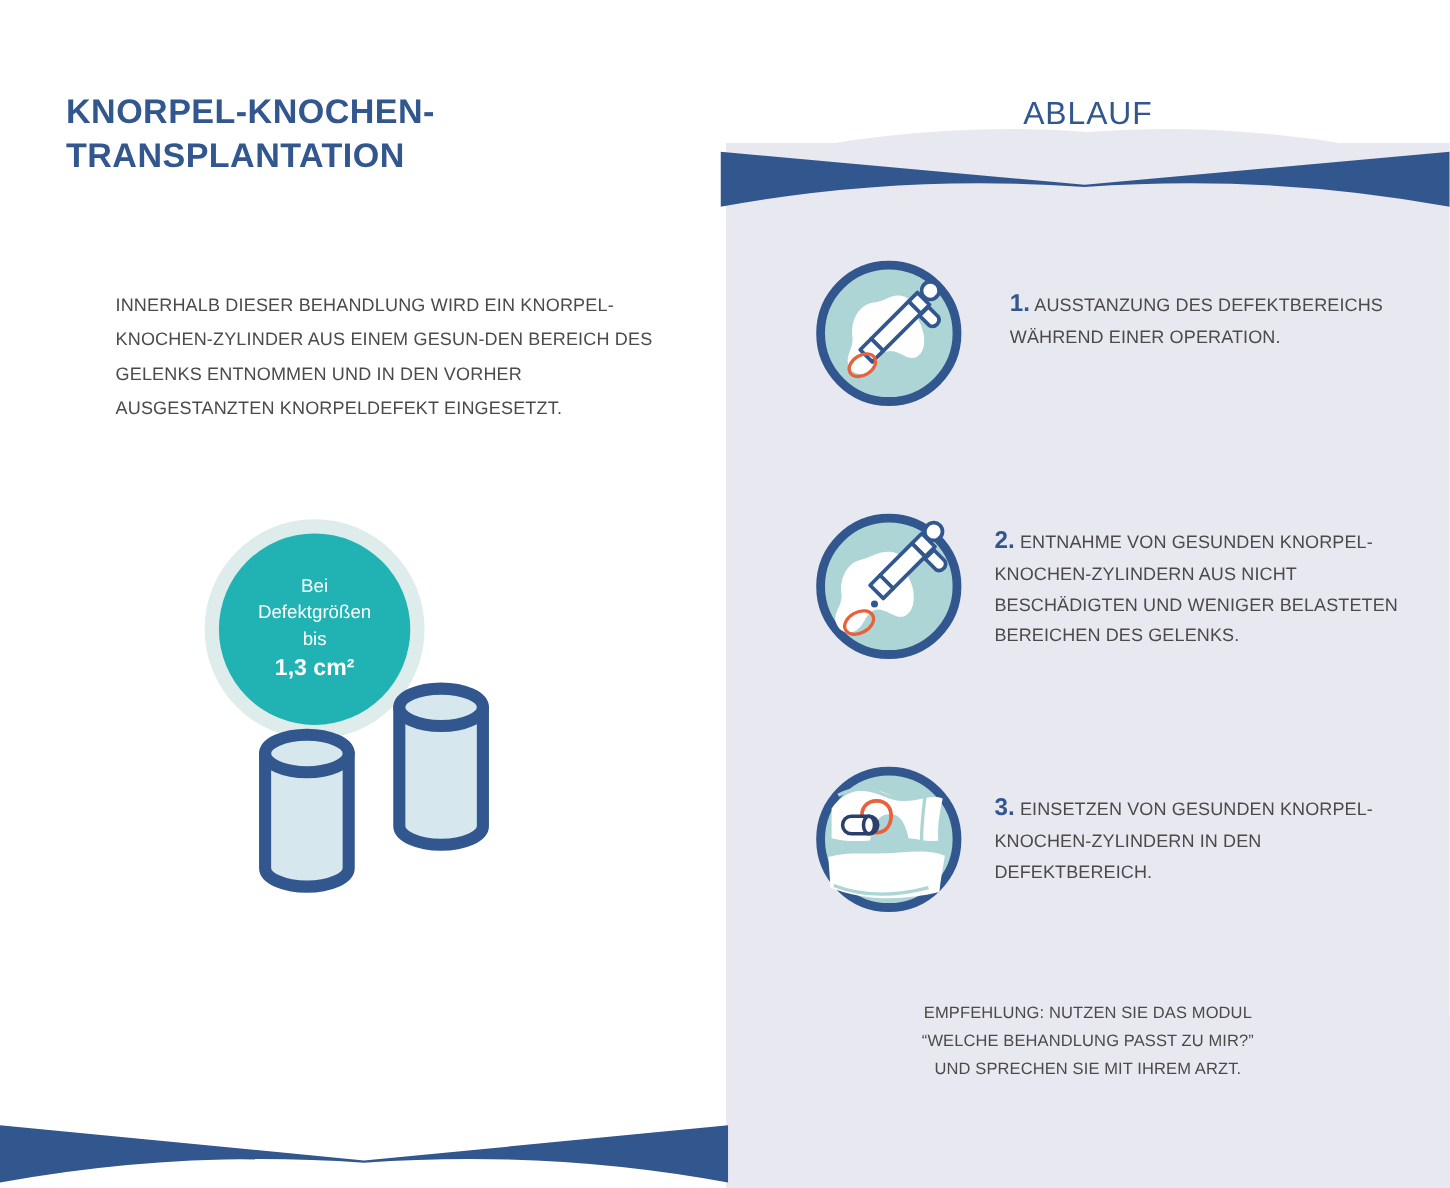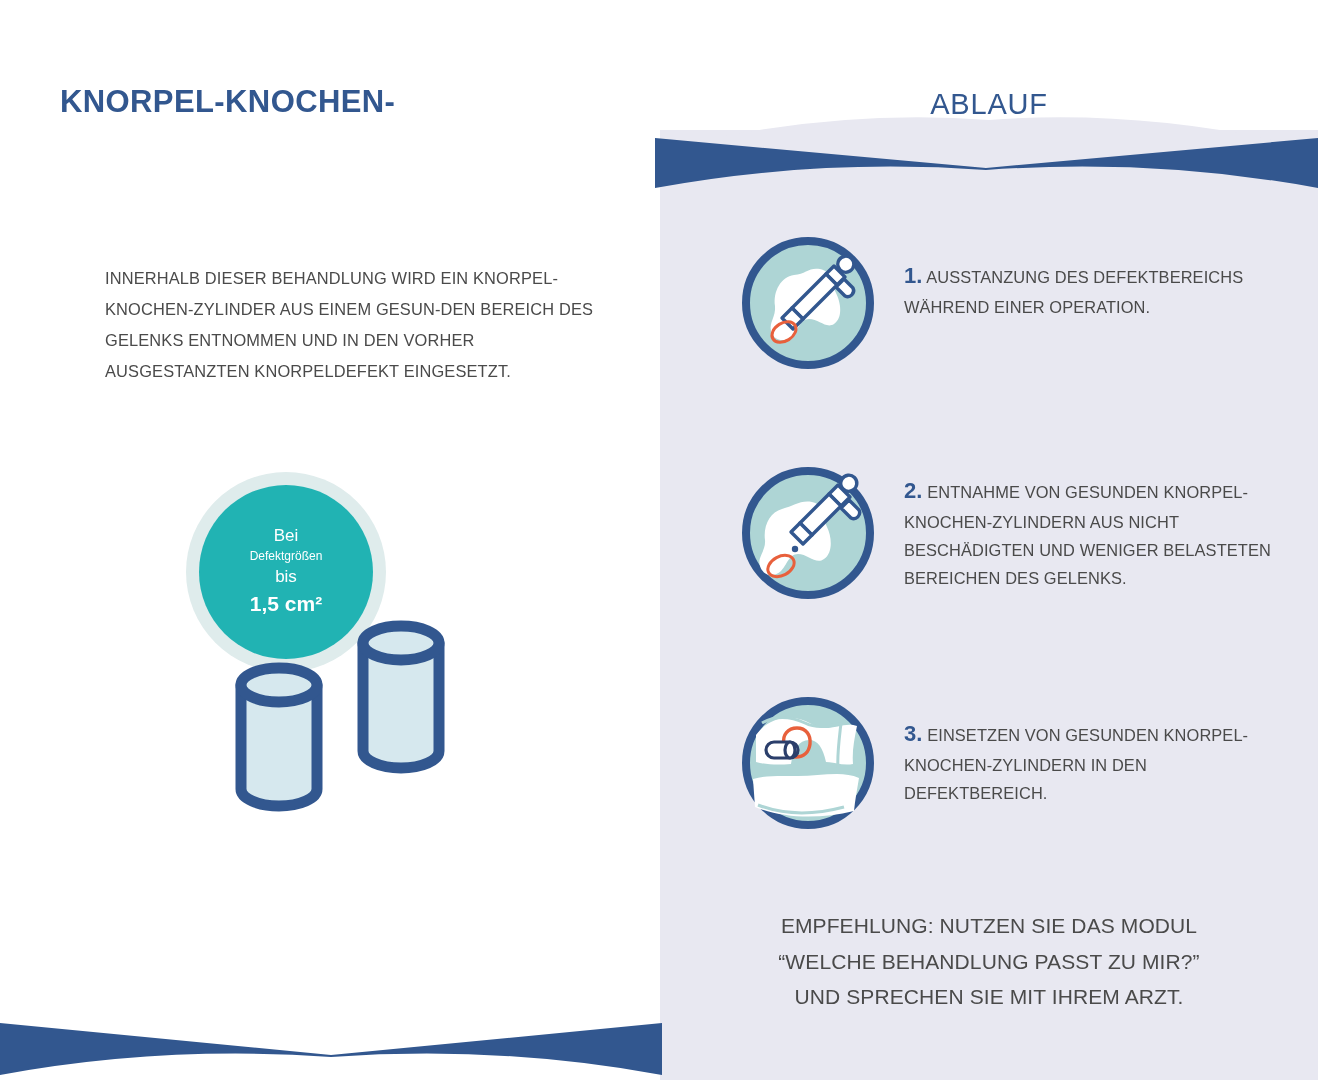--- a/index.html
+++ b/index.html
@@ -61,57 +61,57 @@
     border-radius:50%; background:#dfecec;
   }
   .badge-core {
     position:absolute; left:13px; top:13px; width:174px; height:174px;
     border-radius:50%; background:#21b3b3;
     display:flex; flex-direction:column;
     align-items:center; justify-content:center;
     color:#ffffff; text-align:right;
   }
   .badge-core .l1 { font-size:17px; line-height:1.42; }
-  .badge-core .l2 { font-size:12px; line-height:1.42; }
+  .badge-core .l2 { font-size:17px; line-height:1.42; }
   .badge-core .l3 { font-size:17px; line-height:1.42; }
   .badge-core .l4 { font-size:21px; font-weight:bold; line-height:1.45; }
 
   .cylinders { position:absolute; left:230px; top:610px; width:275px; height:215px; }
 
   
   .ablauf-title {
     position:absolute; left:660px; top:88px; width:658px;
     text-align:center;
     font-size:29px; font-weight:normal; letter-spacing:0.8px;
     color:#32578f; z-index:5;
   }
 
   .steps { position:absolute; left:660px; top:0; width:658px; height:1080px; z-index:5; }
   .step {
     position:absolute; left:78px; width:560px;
     display:flex; align-items:flex-start;
   }
-  .step-1 { top:233px; }
+  .step-1 { top:233px;gap:14px; }
   .step-2 { top:463px; }
   .step-3 { top:693px; }
 
   .step-icon { width:140px; height:140px; flex:0 0 140px; }
   .step-text {
     margin-left:26px; padding-top:24px;
     font-size:16.4px; line-height:1.70; letter-spacing:0.1px;
     color:#4a4a4a; width:380px;
   }
   .step-2 .step-text { padding-top:9px; }
   .step-3 .step-text { padding-top:22px; }
   .step-num { color:#32578f; font-weight:bold; font-size:22px; }
 
   .footer-note {
     position:absolute; left:660px; top:908px; width:658px;
     text-align:center;
-    font-size:21px; line-height:1.70; letter-spacing:0.1px;
+    font-size:15px; line-height:1.70; letter-spacing:0.1px;
     color:#4a4a4a; z-index:5;
   }
   .footer-link { color:#32578f; font-weight:bold; }
 </style>
 </head>
 <body>
 
 <div class="right-panel"></div>
 <div class="white-top-right"></div>
 
@@ -124,31 +124,32 @@
 </svg>
 
 <svg class="banner-bottom-left" viewBox="0 0 662 78" preserveAspectRatio="none">
   <path d="M0,18 L331,50 L662,18 L662,70 Q500,40 331,52 Q163,40 0,70 Z" fill="#32578f"></path>
 </svg>
 
 <div class="left-col">
 
   <div class="title-left">
     <div>KNORPEL-KNOCHEN-</div>
+    <div>TRANSPLANTATION</div>
   </div>
 
   <div class="intro-text">INNERHALB DIESER BEHANDLUNG WIRD EIN KNORPEL-KNOCHEN-ZYLINDER AUS EINEM GESUN-DEN BEREICH DES GELENKS ENTNOMMEN UND IN DEN VORHER AUSGESTANZTEN KNORPELDEFEKT EINGESETZT.</div>
 
   <div class="badge-wrap">
     <div class="badge-halo"></div>
     <div class="badge-core">
       <div class="l1">Bei</div>
       <div class="l2">Defektgrößen</div>
       <div class="l3">bis</div>
-      <div class="l4">1,5 cm²</div>
+      <div class="l4">1,3 cm²</div>
     </div>
   </div>
 
   <svg class="cylinders" viewBox="0 0 275 215">
     <g stroke="#32578f" stroke-width="11" fill="#d6e8ee" stroke-linejoin="round">
       <path d="M133,33 v108 a38,17 0 0 0 76,0 V33 Z"></path>
       <ellipse cx="171" cy="33" rx="38" ry="17"></ellipse>
     </g>
     <g stroke="#32578f" stroke-width="11" fill="#d6e8ee" stroke-linejoin="round">
       <path d="M11,75 v104 a38,17 0 0 0 76,0 V75 Z"></path>

